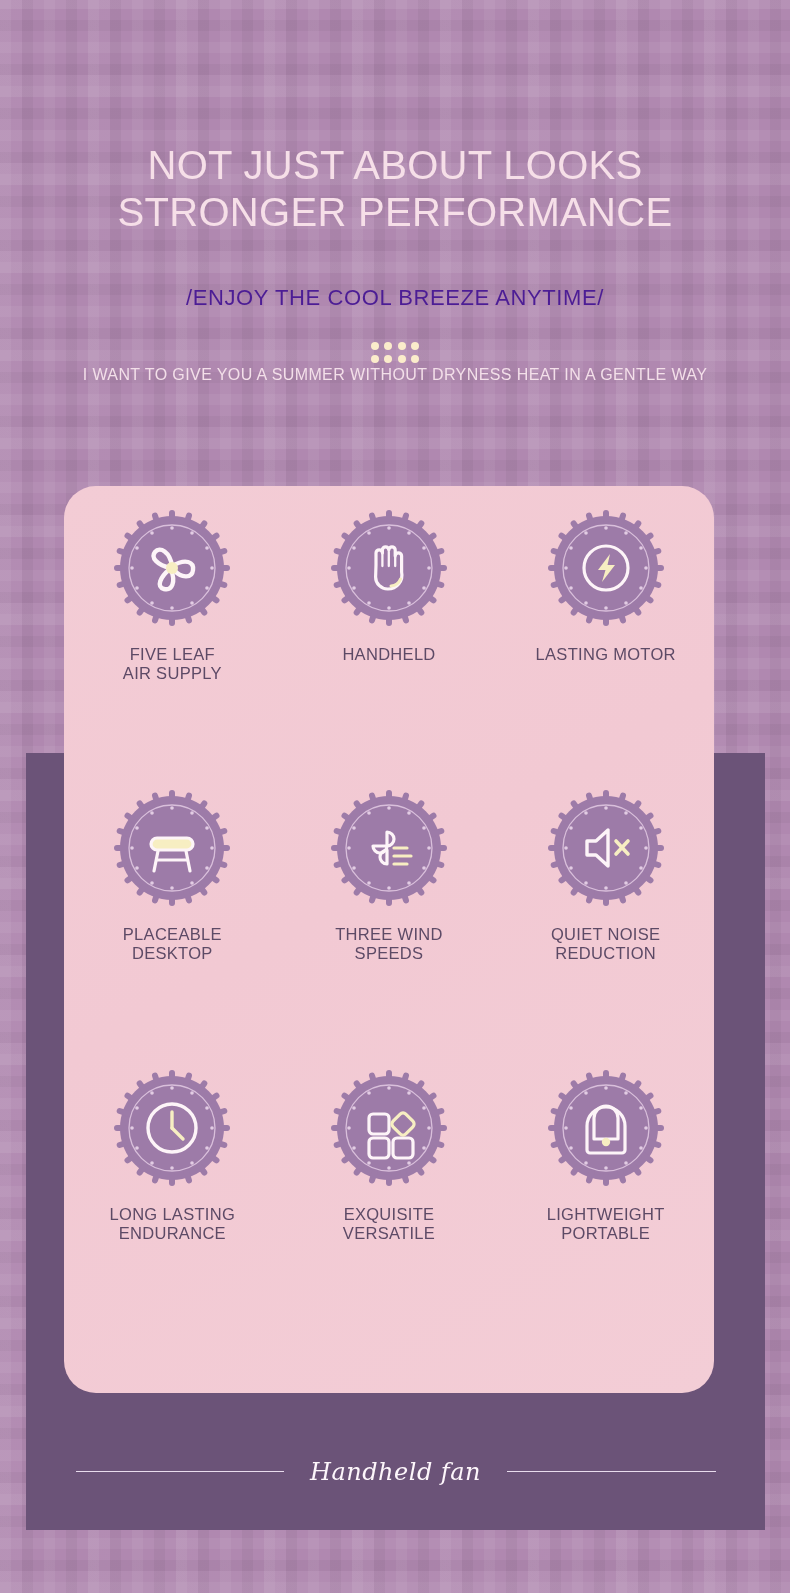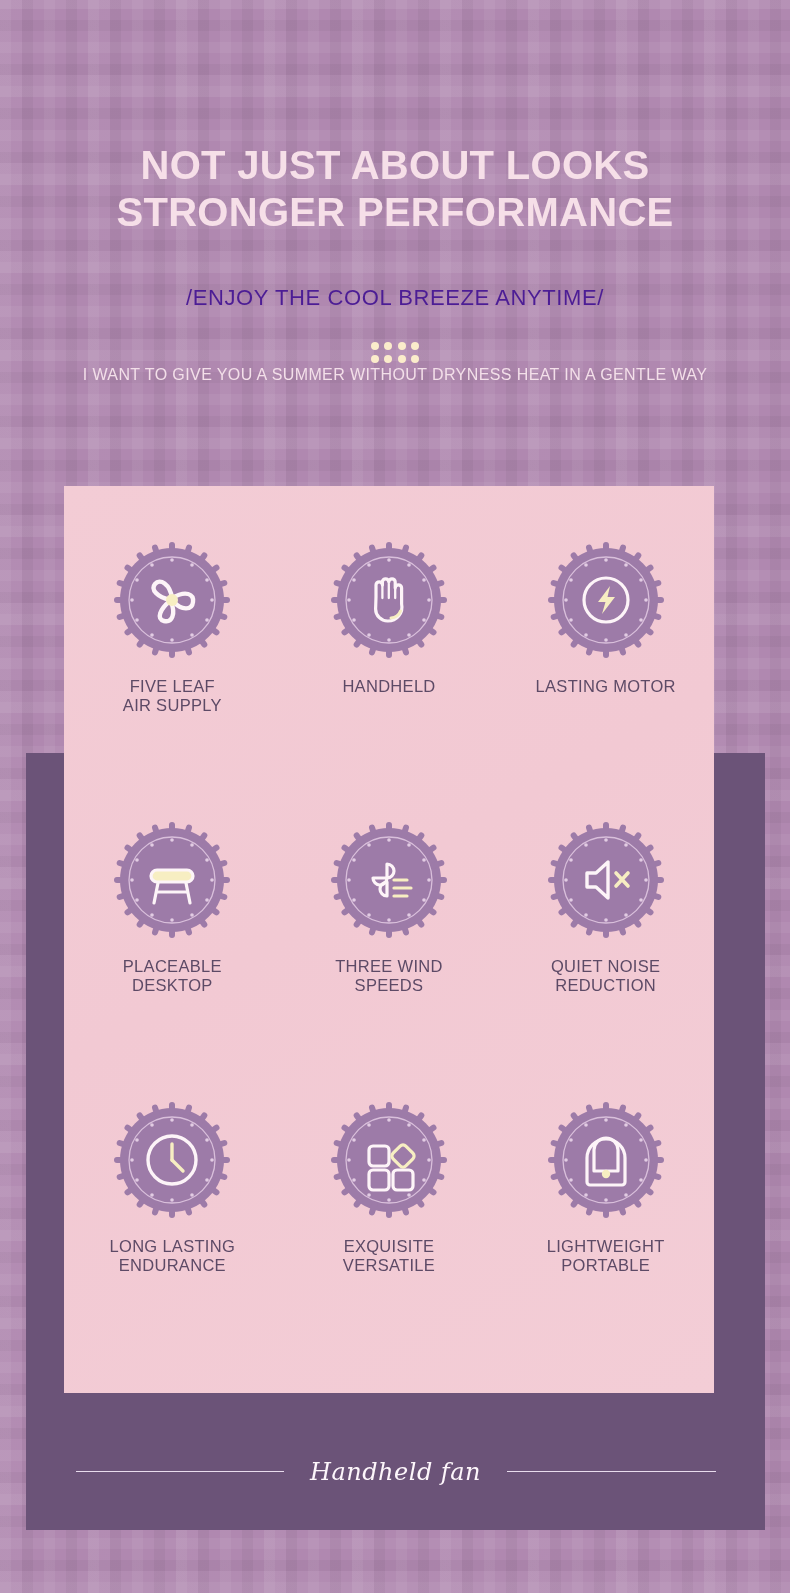--- a/index.html
+++ b/index.html
@@ -61,21 +61,21 @@
     width: 790px;
     text-align: center;
     z-index: 4;
   }
 
   .headline {
     margin-top: 142px;
     color: #f6dfe8;
     font-size: 40px;
     line-height: 47px;
-    font-weight: 700;
+    font-weight: 400;
     letter-spacing: 0.3px;
     text-transform: uppercase;
   }
   .headline .l2 { display: block; text-align: center; }
 
   .subheadline {
     margin-top: 49px;
     color: #4c1d95;
     font-size: 22px;
     line-height: 26px;
@@ -119,21 +119,22 @@
 
   
   .feature-card {
     position: absolute;
     left: 64px;
     top: 486px;
     width: 650px;
     height: 907px;
     background: linear-gradient(150deg, #f3ccd5 0%, #f2c9d3 45%, #f3cdd6 100%);
     z-index: 3;
-    padding-top: 56px;
+    padding-top: 24px;
+    border-radius: 32px;
   }
 
   .grid {
     display: grid;
     grid-template-columns: repeat(3, 1fr);
     grid-template-rows: repeat(3, 280px);
     width: 100%;
   }
 
   .cell {

